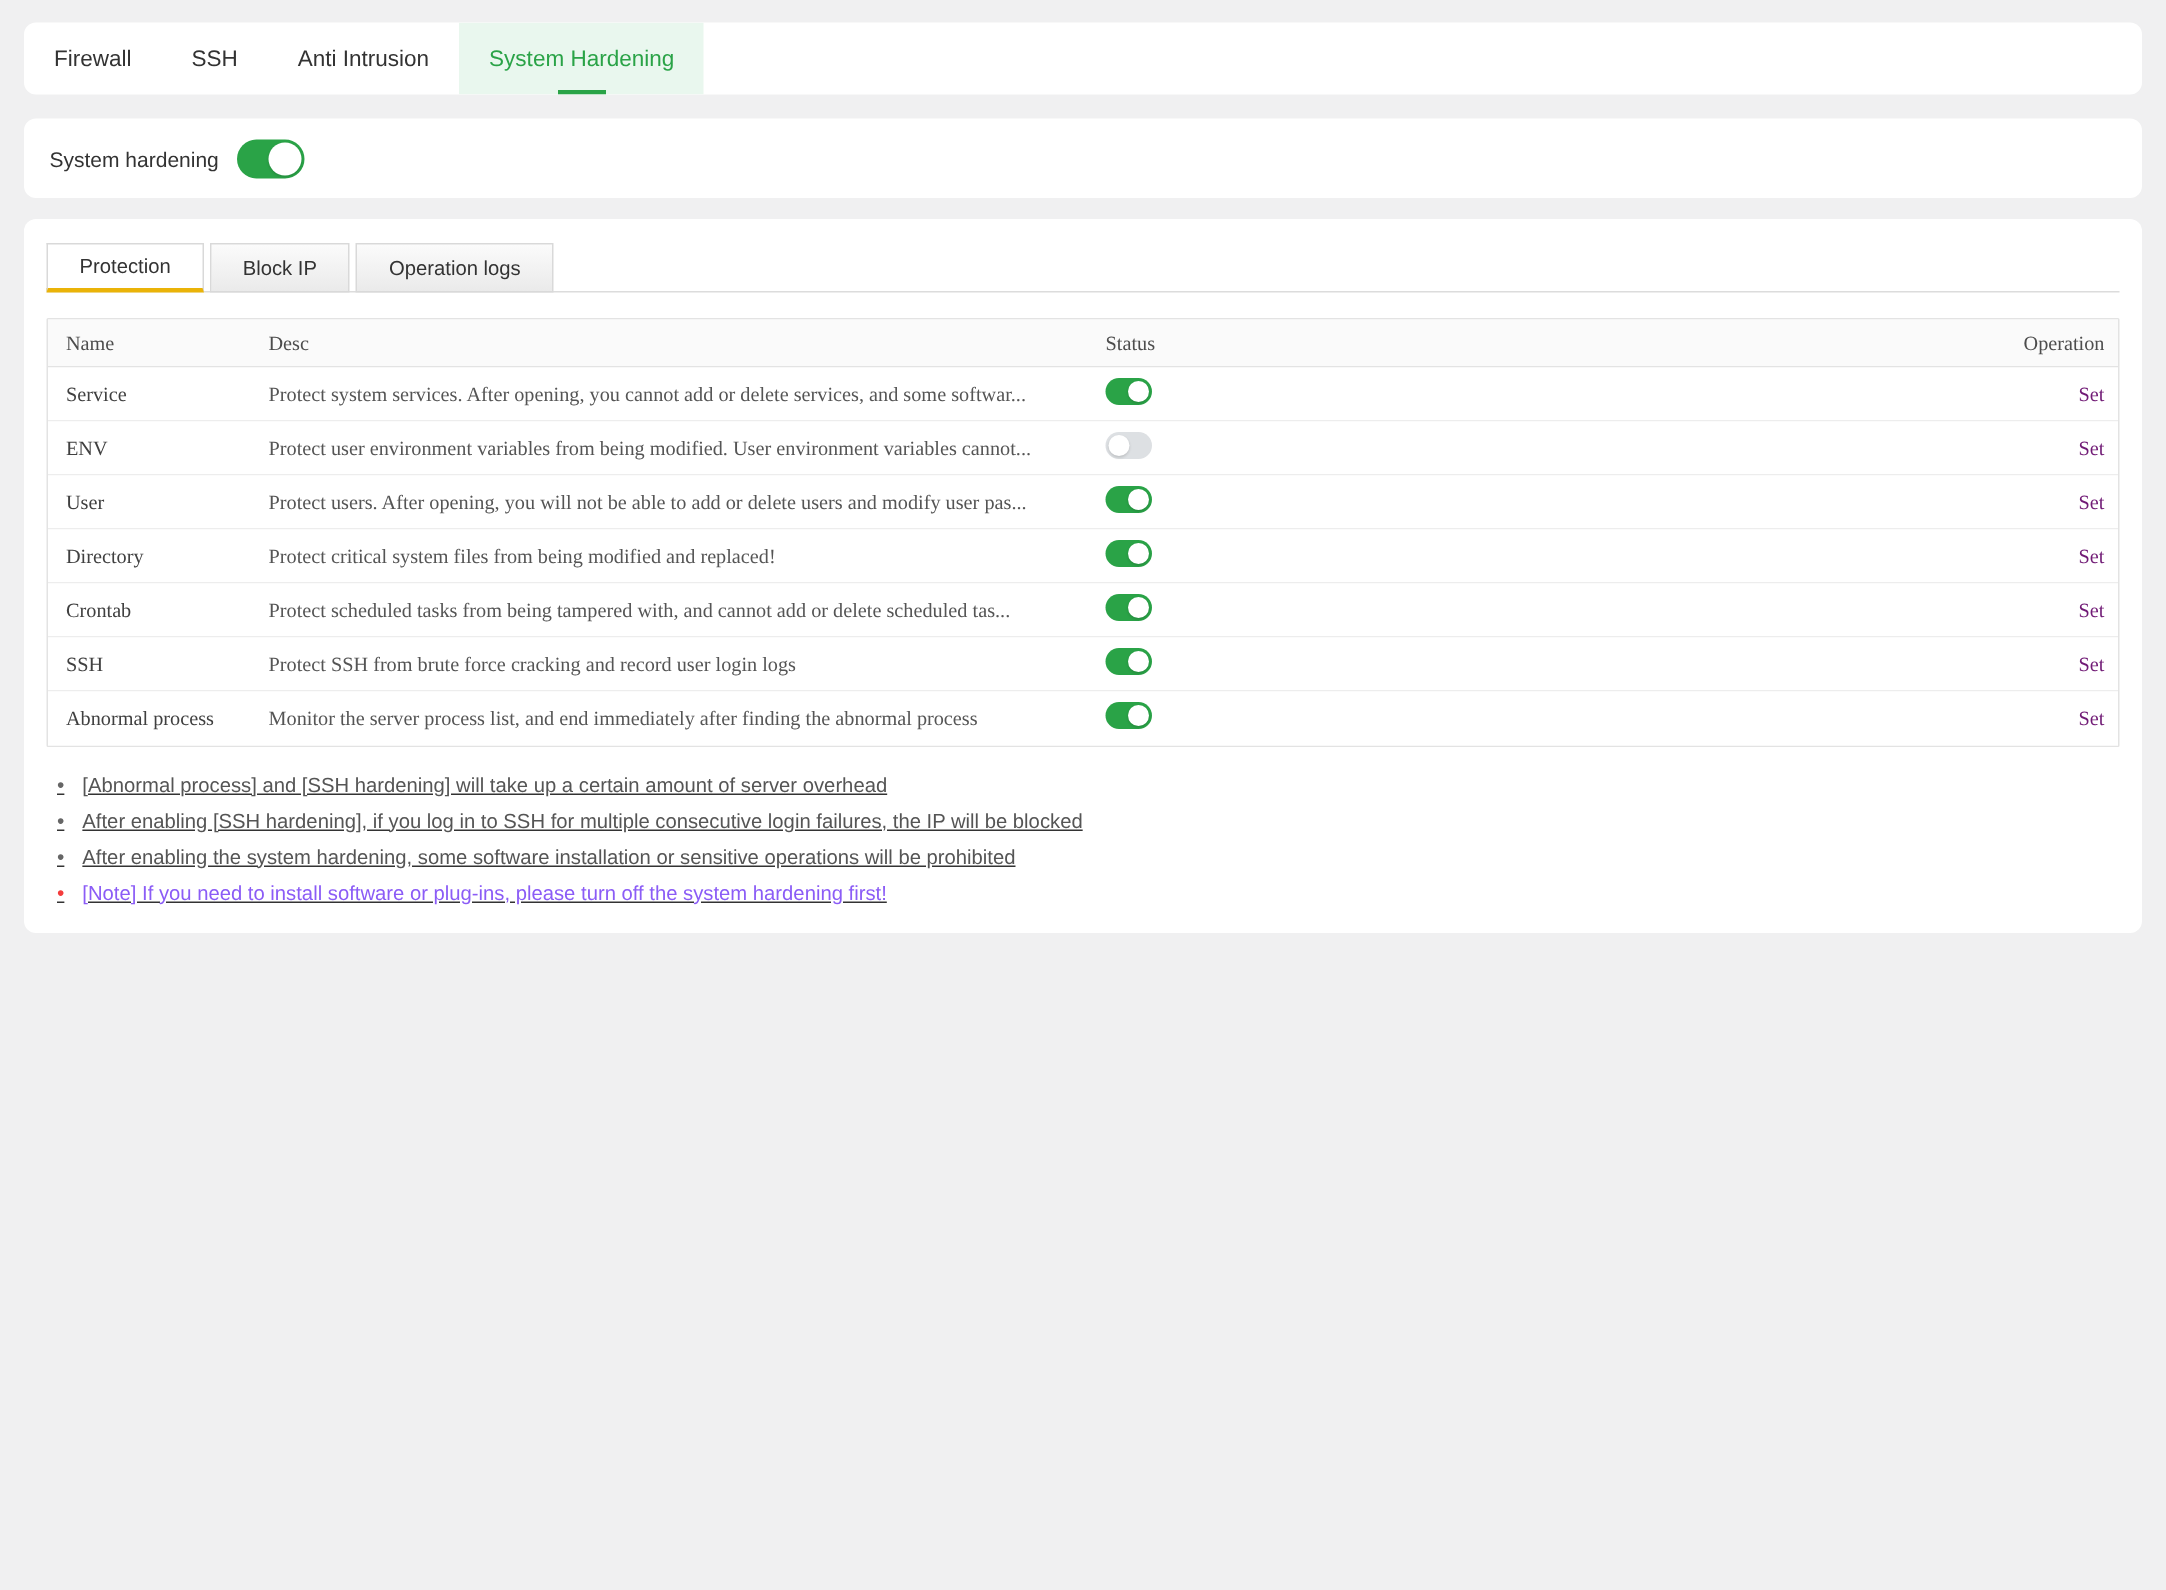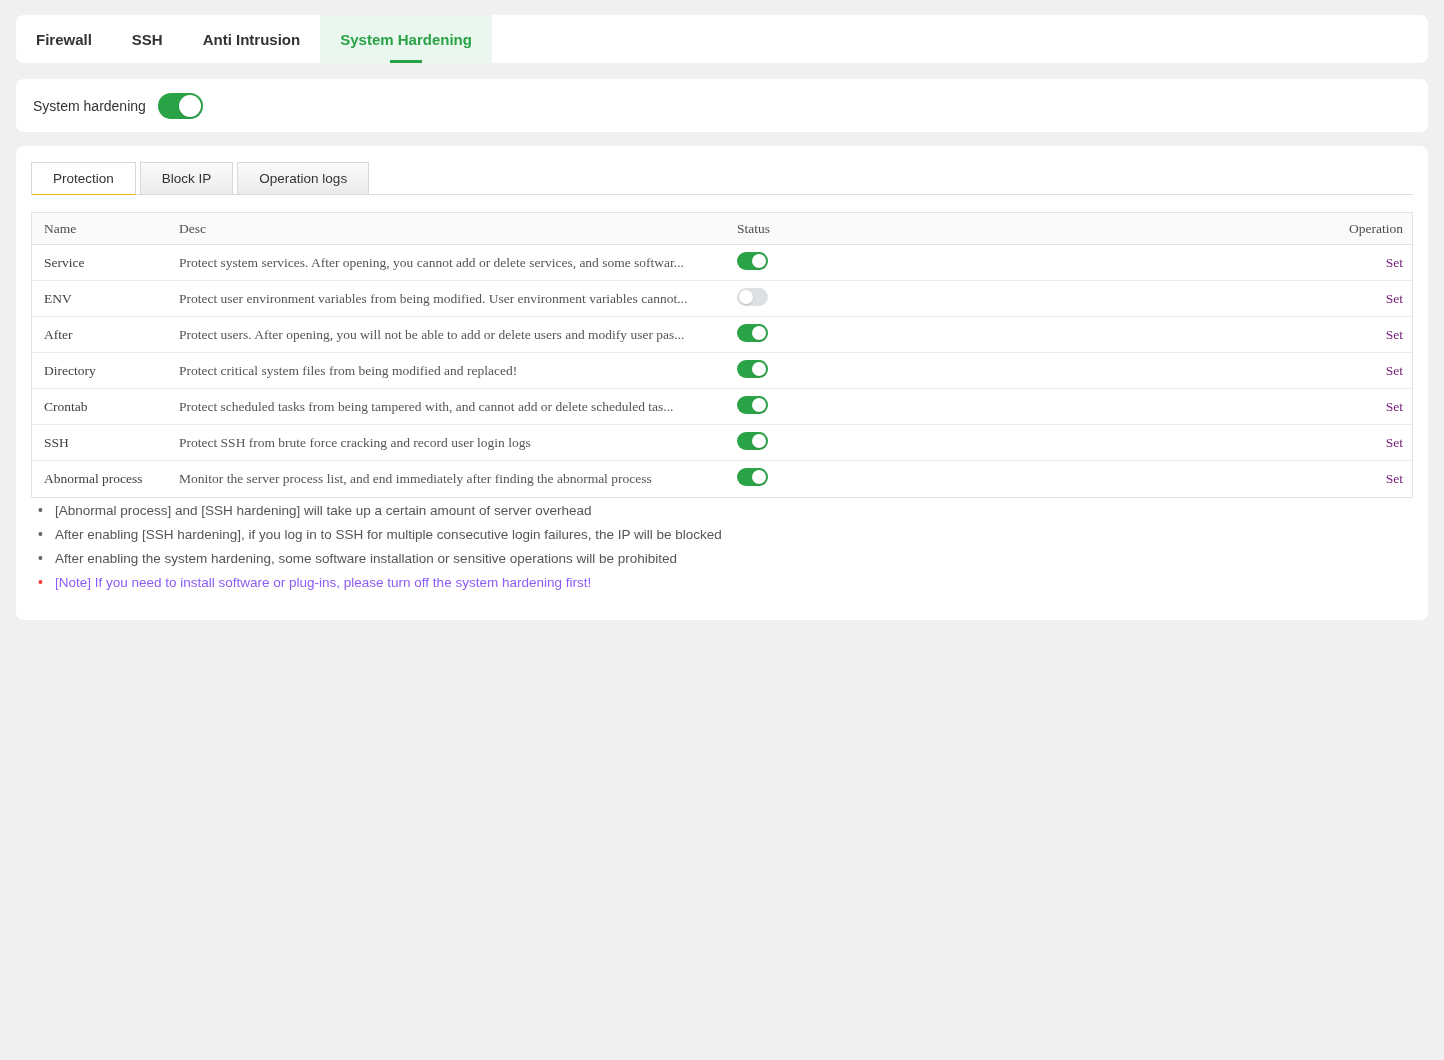--- a/index.html
+++ b/index.html
@@ -22,21 +22,20 @@
   }
   .tab {
     padding:0 20px;
     display:flex;
     align-items:center;
     font-size:15px;
     color:#333;
     cursor:pointer;
     position:relative;
     white-space:nowrap;
-    font-weight:bold;
   }
   .tab.active { background:#e9f7ee; color:#2aa347; }
   .tab.active::after {
     content:'';
     position:absolute;
     bottom:0; left:50%;
     transform:translateX(-50%);
     width:32px; height:3px;
     background:#2aa347;
   }
@@ -85,21 +84,21 @@
     font-size:13.5px;
     color:#333;
     border:1px solid #d9d9d9;
     background:linear-gradient(#fbfbfb,#eaeaea);
     margin-right:4px;
     margin-bottom:-1px;
     cursor:pointer;
   }
   .subtab.active {
     background:#fff;
-    border-bottom:1px solid #eab308;
+    border-bottom:3px solid #eab308;
   }
 
   
   .table { margin-top:17px; border:1px solid #e3e3e3; border-radius:1px;font-family:Liberation Serif, serif; }
   .trow {
     display:grid;
     grid-template-columns:147px 558px 1fr 110px;
     align-items:center;
     font-size:13.5px;
   }
@@ -111,21 +110,21 @@
     border-bottom:1px solid #e3e3e3;
     color:#4d4d4d;
   }
   .tbody .trow { height:36px; border-bottom:1px solid #ededed; background:#fff; }
   .tbody .trow:last-child { border-bottom:none; }
   .cell-name { color:#404040; }
   .cell-desc { color:#555; white-space:nowrap; overflow:hidden; }
   .set-link { color:#701a75; cursor:pointer; text-decoration:none;margin-top:19px; }
 
   
-  .notes { list-style:none; }
+  .notes { margin-top:13px; list-style:none;text-decoration:underline; }
   .note {
     font-size:13.5px;
     color:#555;
     height:24px;
     display:flex;
     align-items:center;
     padding-left:7px;
   }
   .note::before {
     content:'\2022';
@@ -175,21 +174,21 @@
     </div>
 
     <div class="trow">
       <div class="cell-name">ENV</div>
       <div class="cell-desc">Protect user environment variables from being modified. User environment variables cannot...</div>
       <div><span class="switch small off"></span></div>
       <div><a class="set-link">Set</a></div>
     </div>
 
     <div class="trow">
-      <div class="cell-name">After</div>
+      <div class="cell-name">User</div>
       <div class="cell-desc">Protect users. After opening, you will not be able to add or delete users and modify user pas...</div>
       <div><span class="switch small"></span></div>
       <div><a class="set-link">Set</a></div>
     </div>
 
     <div class="trow">
       <div class="cell-name">Directory</div>
       <div class="cell-desc">Protect critical system files from being modified and replaced!</div>
       <div><span class="switch small"></span></div>
       <div><a class="set-link">Set</a></div>

